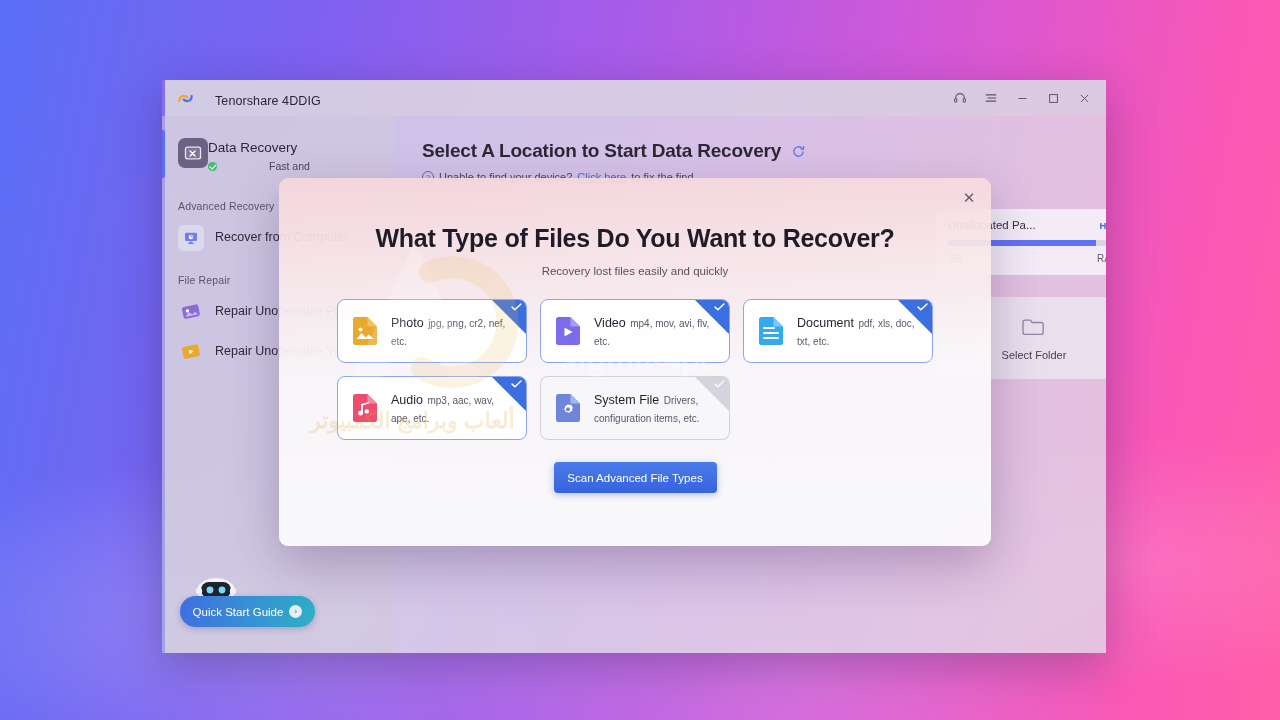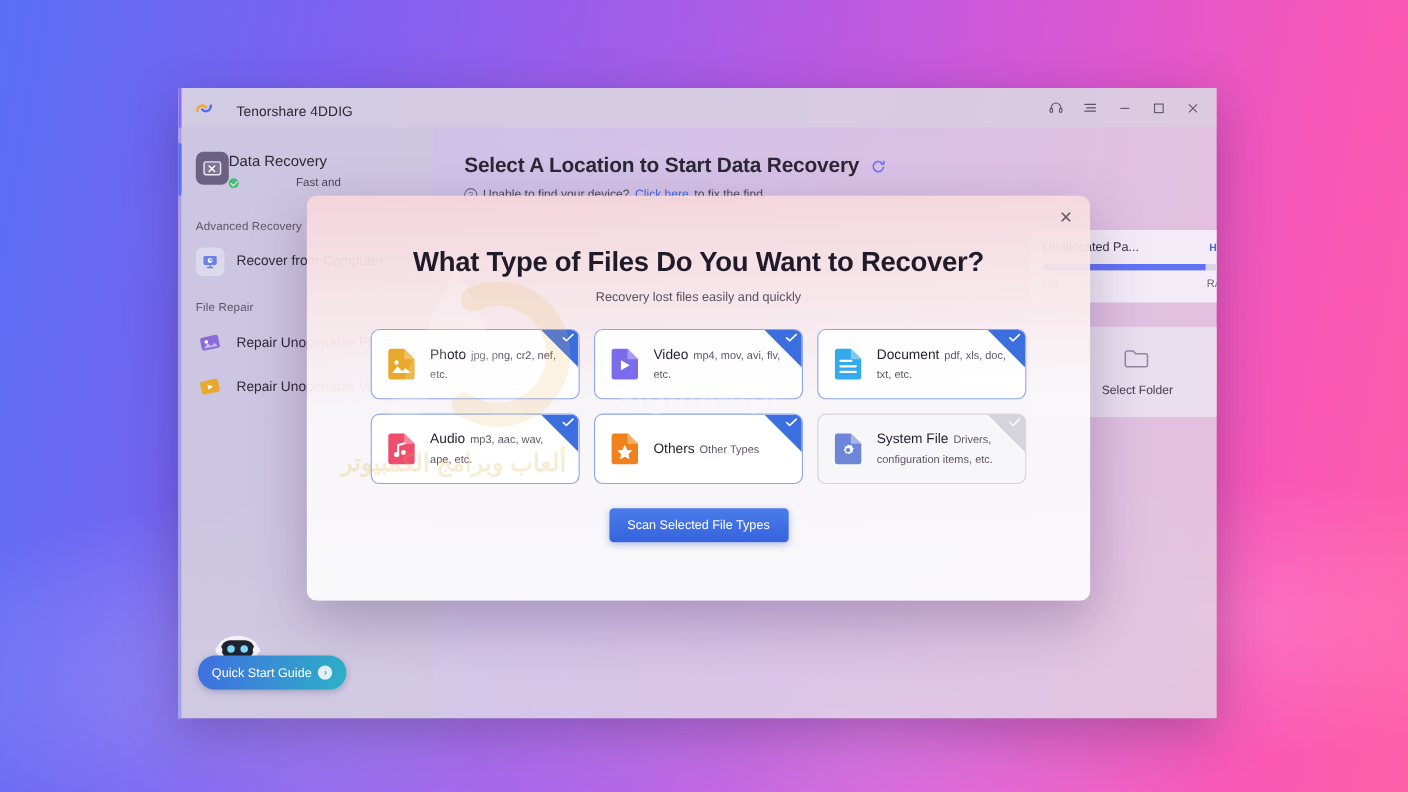--- a/index.html
+++ b/index.html
@@ -435,37 +435,20 @@
       <span class="type-text">
         <span class="name">Audio</span>
         <span class="exts">mp3, aac, wav, ape, etc.</span>
       </span>
       <span class="type-corner"></span>
       <svg class="type-corner-check" viewBox="0 0 12 9">
           <path d="M1 4.6L4.2 7.6 11 1.2" stroke="#fff" stroke-width="1.7" fill="none" stroke-linecap="round"></path>
         </svg>
     </div>
 
-    <div class="type-card">
-      <span class="file-icon">
-        <svg viewBox="0 0 30 32" width="30" height="32">
-          <path d="M3 4.5A2.5 2.5 0 0 1 5.5 2h12L27 11.5v16A2.5 2.5 0 0 1 24.5 30h-19A2.5 2.5 0 0 1 3 27.5z" fill="#F0821E"></path>
-          <path d="M17.5 2L27 11.5h-9.5z" fill="#F8AE66"></path>
-          <path d="M15 12.5l2.1 4.4 4.7.6-3.4 3.3.8 4.7-4.2-2.3-4.2 2.3.8-4.7-3.4-3.3 4.7-.6z" fill="#fff"></path>
-        </svg>
-      </span>
-      <span class="type-text">
-        <span class="name">Others</span>
-        <span class="exts">Other Types</span>
-      </span>
-      <span class="type-corner"></span>
-      <svg class="type-corner-check" viewBox="0 0 12 9">
-          <path d="M1 4.6L4.2 7.6 11 1.2" stroke="#fff" stroke-width="1.7" fill="none" stroke-linecap="round"></path>
-        </svg>
-    </div>
 
     <div class="type-card unselected">
       <span class="file-icon">
         <svg viewBox="0 0 30 32" width="30" height="32">
           <path d="M3 4.5A2.5 2.5 0 0 1 5.5 2h12L27 11.5v16A2.5 2.5 0 0 1 24.5 30h-19A2.5 2.5 0 0 1 3 27.5z" fill="#6E86D8"></path>
           <path d="M17.5 2L27 11.5h-9.5z" fill="#A6B6E8"></path>
           <path d="M15 12.2l1.6.9 1.8-.3.4 1.8 1.4 1.2-1.1 1.5.1 1.8-1.8.4-1.2 1.4-1.6-.9-1.8.3-.4-1.8-1.4-1.2 1.1-1.5-.1-1.8 1.8-.4z" fill="#fff"></path>
           <circle cx="15" cy="17.2" r="2" fill="#6E86D8"></circle>
         </svg>
       </span>
@@ -473,21 +456,21 @@
         <span class="name">System File</span>
         <span class="exts">Drivers, configuration items, etc.</span>
       </span>
       <span class="type-corner"></span>
       <svg class="type-corner-check" viewBox="0 0 12 9">
           <path d="M1 4.6L4.2 7.6 11 1.2" stroke="#ffffff" stroke-width="1.7" fill="none" stroke-linecap="round" opacity=".85"></path>
         </svg>
     </div>
   </div>
 
-  <div class="scan-btn">Scan Selected File Types</div>
+  <div class="scan-btn">Scan Advanced File Types</div>
 </div>
 
 <div class="watermark">
   <svg viewBox="0 0 300 200" width="300" height="200" style="position:absolute;left:0;top:0;">
     <path d="M40 170 L105 30 L170 170 L140 170 L105 95 L70 170 Z" fill="rgba(255,255,255,0.45)"></path>
     <path d="M120 60 a55 55 0 1 1 -8 96" fill="none" stroke="rgba(232,186,90,0.45)" stroke-width="22" stroke-linecap="round"></path>
   </svg>
   <div class="wm-text">sigma-4pc</div>
   <div class="wm-ar">ألعاب وبرامج الكمبيوتر</div>
 </div>

